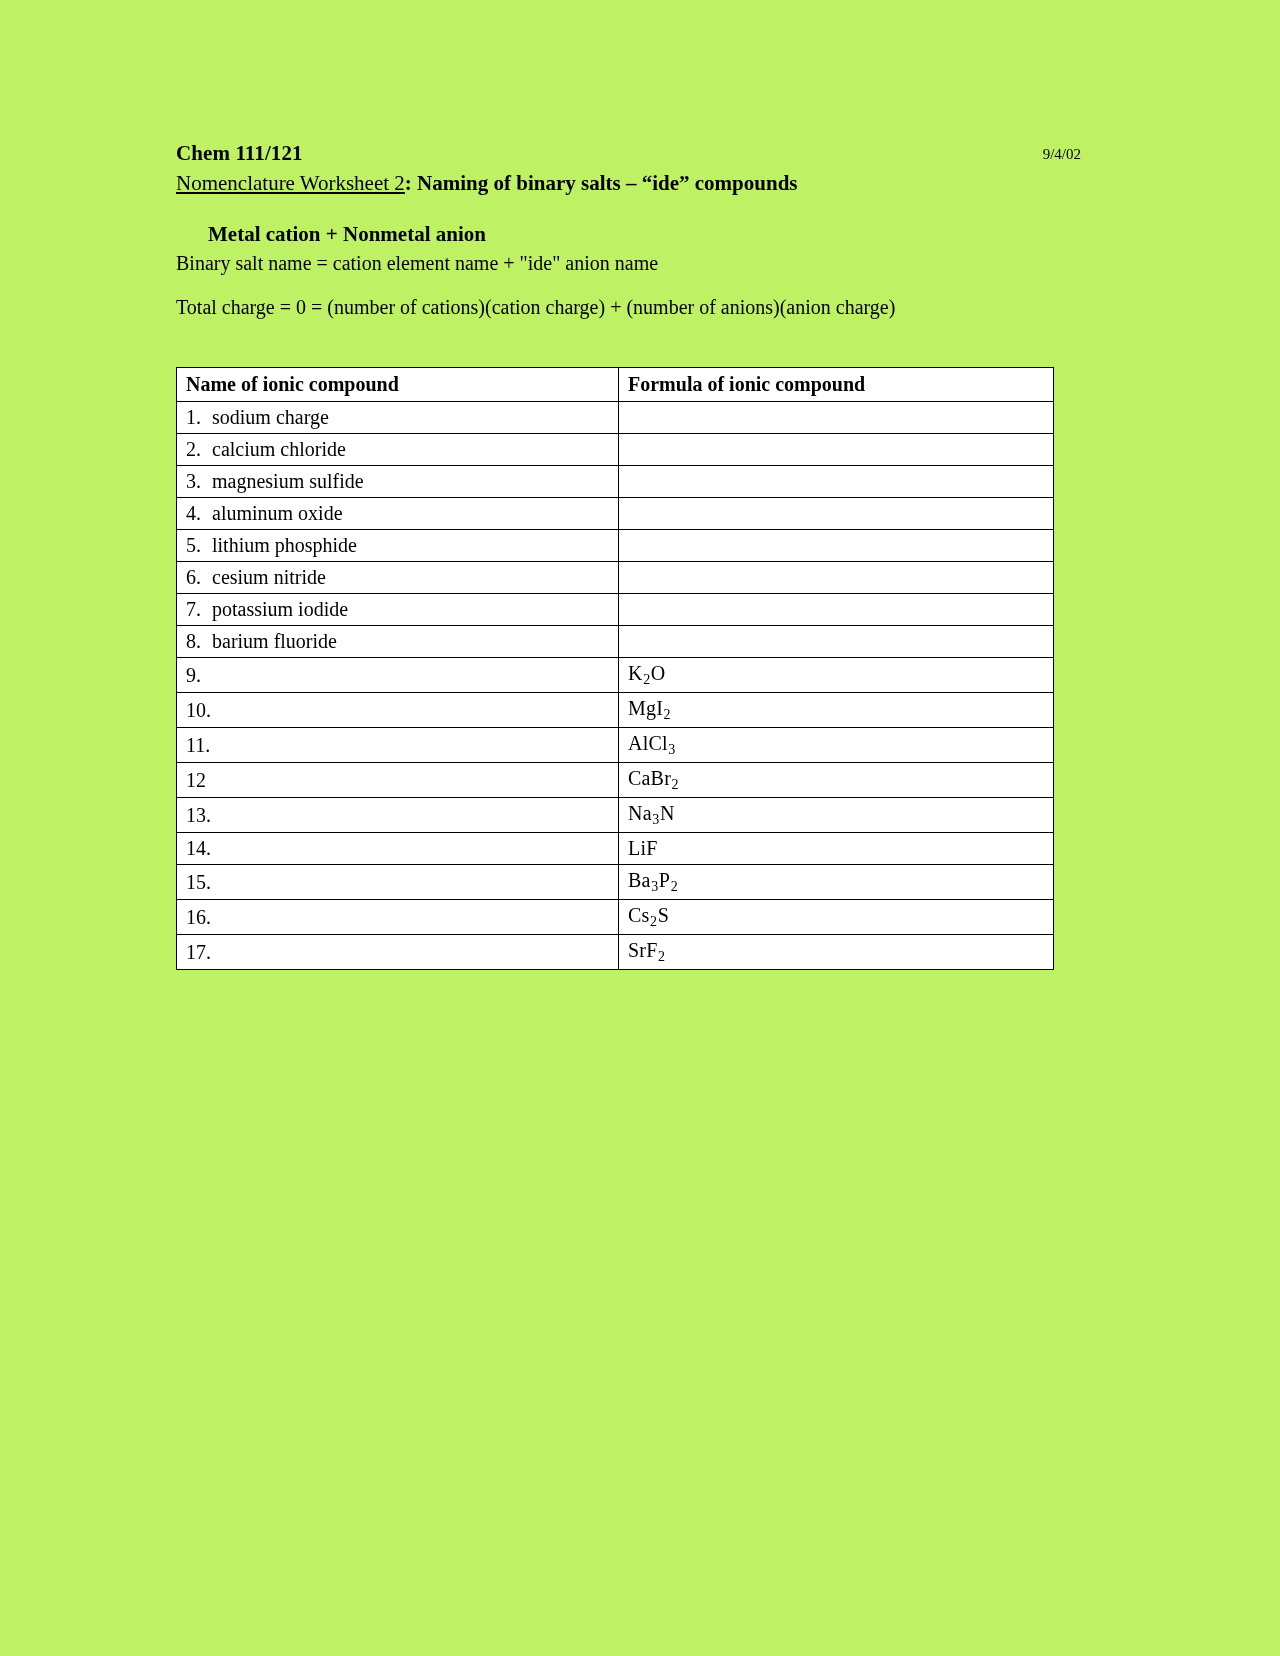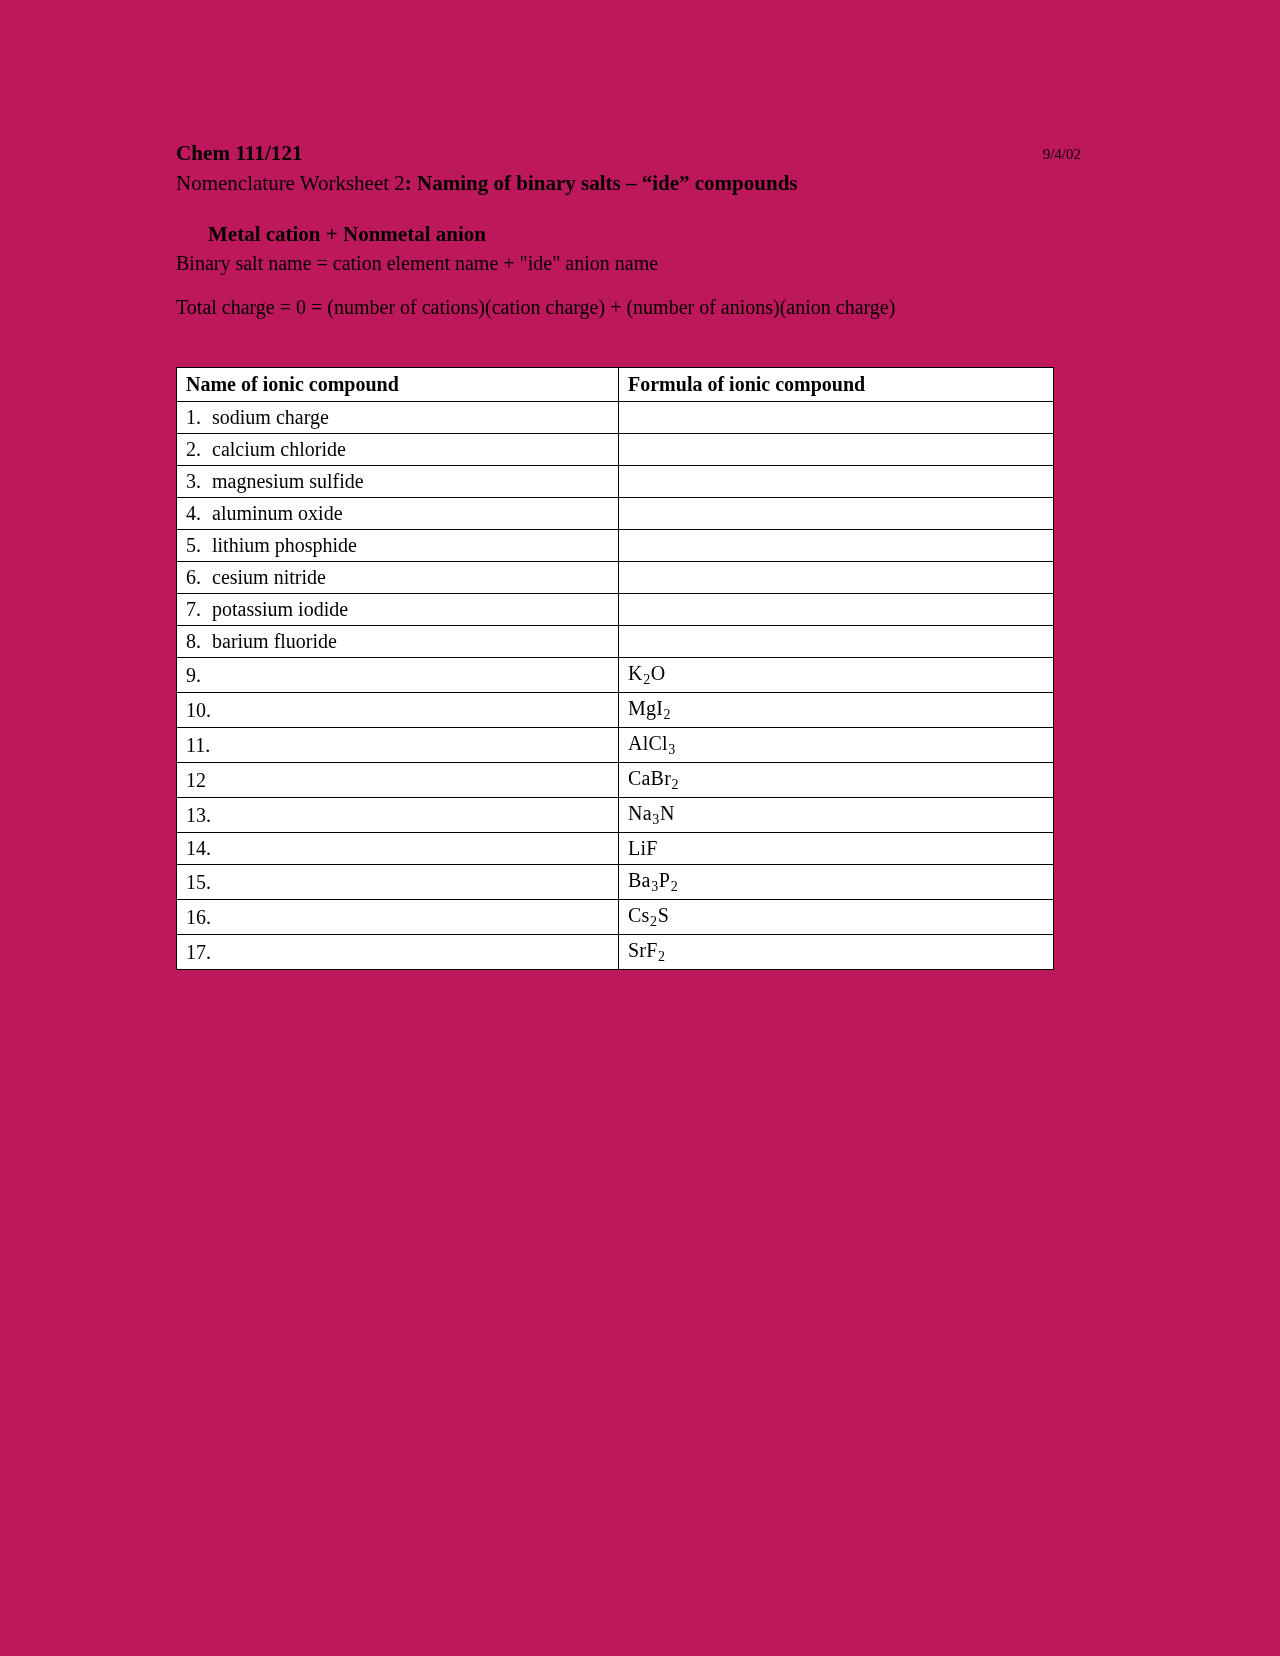--- a/index.html
+++ b/index.html
@@ -16,21 +16,21 @@
     position: relative;
     overflow: hidden;
   }
 
   .page {
     position: absolute;
     left: 0;
     top: 0;
     width: 1280px;
     height: 1656px;
-    background: #be185d;
+    background: #bef264;
   }
 
   .content {
     position: absolute;
     left: 176px;
     top: 140px;
     width: 880px;
   }
 
   
@@ -53,20 +53,21 @@
     line-height: 20px;
   }
 
   .subtitle-line {
     font-size: 21px;
     line-height: 30px;
     white-space: nowrap;
   }
   .subtitle-regular {
     font-weight: normal;
+    text-decoration: underline;
   }
   .subtitle-bold {
     font-weight: bold;
   }
 
   .gap-lg { height: 26px; }
   .gap-md { height: 22px; }
 
   .section-heading {
     font-size: 21px;

